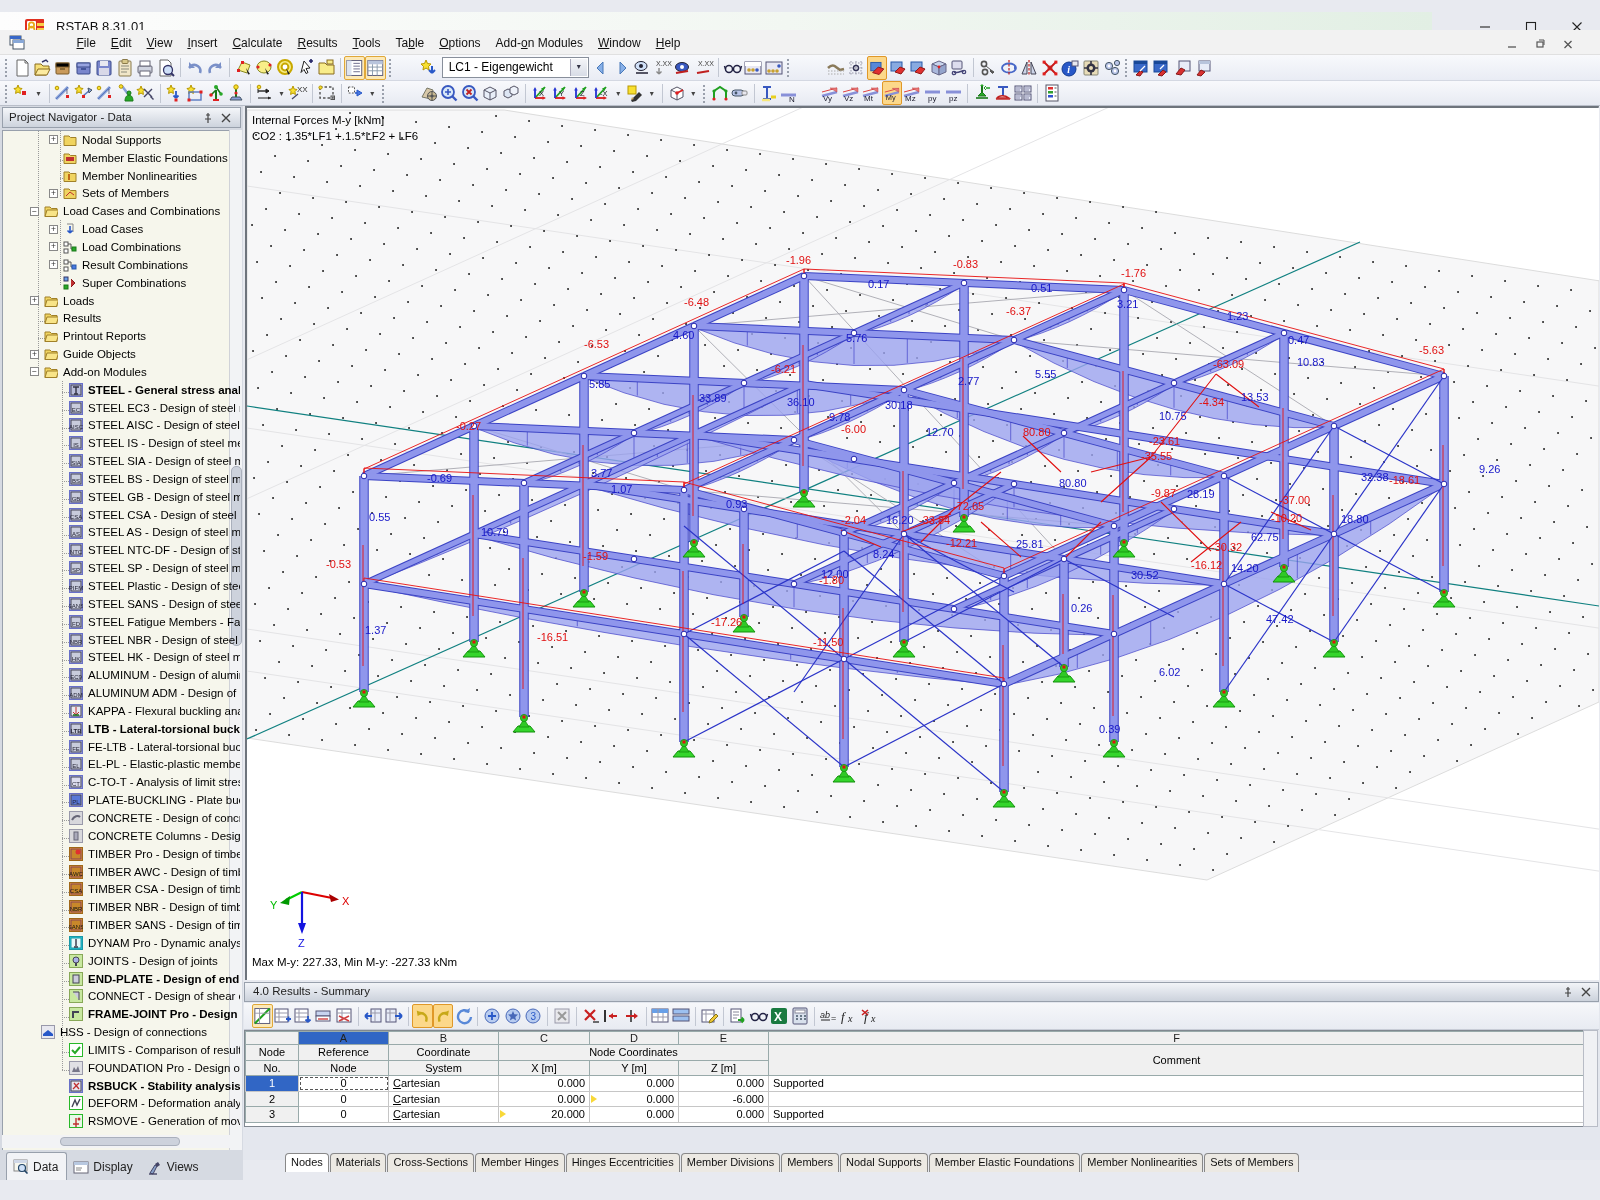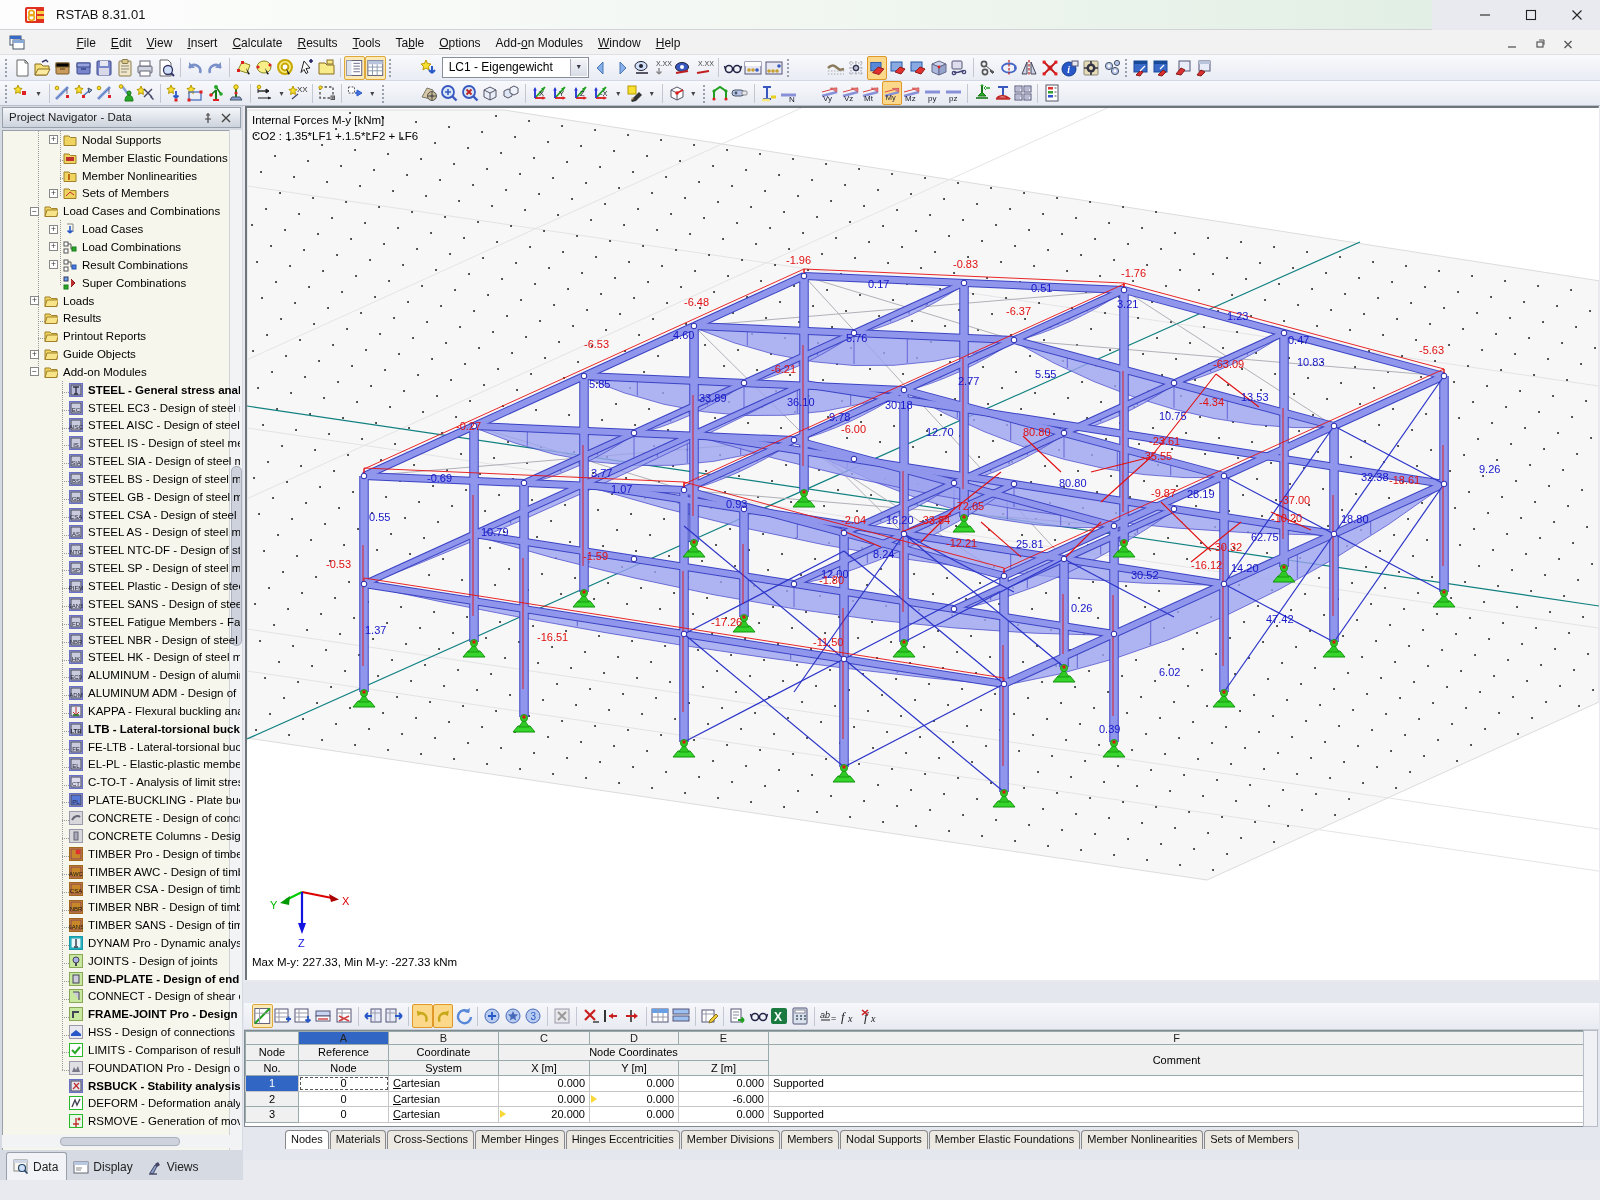--- a/index.html
+++ b/index.html
@@ -1,17 +1,17 @@
 <!DOCTYPE html>
 <html><head><meta charset="utf-8"><style>
 * { margin:0; padding:0; box-sizing:border-box; }
 html,body { width:1600px; height:1200px; overflow:hidden; font-family:"Liberation Sans", sans-serif; }
 #app { position:relative; width:1600px; height:1200px; background:#e8eaf0; }
 
-#title { position:absolute; left:0; top:0; width:1432px; height:30px; background:linear-gradient(to right,#fdfdfd 0%,#f2f7f2 55%,#e2efe4 100%); border-bottom:1px solid #d0d4d8;}
+#title { position:absolute; left:0; top:12px; width:1432px; height:30px; background:linear-gradient(to right,#fdfdfd 0%,#f2f7f2 55%,#e2efe4 100%); border-bottom:1px solid #d0d4d8;}
 #title .logo { position:absolute; left:24px; top:5px; }
 #title .t { position:absolute; left:56px; top:7px; font-size:13px; color:#111; }
 .wbtn { position:absolute; top:0; width:46px; height:30px; text-align:center; }
 .wbtn svg { margin-top:9px; }
 
 #menu { position:absolute; left:0; top:30px; width:1600px; height:25px; background:#f2f2f2; border-bottom:1px solid #e0e0e0; }
 #menu .mdi { position:absolute; left:9px; top:4px; }
 #menu .mis { position:absolute; left:26px; top:0px; height:25px; display:flex; align-items:center;margin-left:43px; }
 .mi { font-size:12px; color:#111; padding:0 7.5px; }
 .mwin { position:absolute; top:8px; color:#555; font-size:10px; }
@@ -55,21 +55,21 @@
 #tblwrap { position:absolute; left:1px; top:48px; width:1341px; height:97px; background:#fff; border:1px solid #808890; border-right:none;}
 table.grid { border-collapse:collapse; table-layout:fixed; width:1339px; font-size:11px; color:#000; }
 table.grid td { border:1px solid #c6c6c6; height:15.5px; padding:0 4px; overflow:hidden; white-space:nowrap; background:#fff;}
 table.grid tr.lrow td { background:#f0f0f0; border-color:#9aa; text-align:center; font-size:11px; height:12px; color:#222;}
 table.grid tr.hrow td { background:#f0f0f0; border-color:#9aa; text-align:center; }
 td.rt { text-align:right; }
 td.sel { background:#3166c5 !important; color:#fff; text-align:center; }
 td.rn { background:#f0f0f0 !important; text-align:center; border-color:#9aa !important;}
 td.la { background:#3166c5 !important; color:#fff; }
 #dock .vsb2 { position:absolute; right:2px; top:48px; width:15px; height:97px; background:#f0f1f4; border:1px solid #b8bcc6; }
-#btabs { position:absolute; left:2px; top:148px; height:20px; display:flex;padding-left:40px; }
+#btabs { position:absolute; left:2px; top:171px; height:20px; display:flex;padding-left:40px; }
 .btab { font-size:11px; color:#111; background:#ece9e3; border:1px solid #888; border-bottom:none; padding:2px 5px 0 5px; margin-right:1px; border-radius:4px 4px 0 0; height:19px;}
 .btab.act { background:#fff; position:relative; z-index:2; }
 .ytri { position:absolute; left:1px; top:3px; width:0; height:0; border-left:6px solid #f8d838; border-top:4px solid transparent; border-bottom:4px solid transparent; }
 
 #status { position:absolute; left:0; top:1180px; width:1600px; height:20px; background:linear-gradient(#eceef2,#d4d7de); border-top:1px solid #b8bcc4; }
 .sbox { position:absolute; top:2px; height:16px; border:1px solid #a8acb4; border-top-color:#888c94; font-size:11px; color:#222; padding:1px 4px 0 4px; background:#dfe2e8;}
 </style></head>
 <body>
 <div id="app">
   <div id="title">
@@ -1389,21 +1389,21 @@
 <div class="trow b" style="padding-left:52px">
           <span class="pmx"></span>
           <span class="ti">
             <svg width="14" height="14" viewBox="0 0 14 14">
               <rect x="0.5" y="0.5" width="13" height="13" fill="#c8e8a0" stroke="#88a858"></rect>
               <path d="M4 11V5h6" fill="none" stroke="#445" stroke-width="2"></path>
             </svg>
           </span>
           <span class="tt">FRAME-JOINT Pro - Design of frame joints</span>
         </div>
-<div class="trow" style="padding-left:52px">
+<div class="trow" style="padding-left:24px">
           <span class="pmx"></span>
           <span class="ti">
             <svg width="14" height="14" viewBox="0 0 14 14">
               <rect x="0.5" y="0.5" width="13" height="13" fill="#e8e8f0" stroke="#99a"></rect>
               <path d="M2 9l5-4 5 4" fill="#2858c8"></path>
               <path d="M2 10h10" stroke="#2858c8" stroke-width="2"></path>
             </svg>
           </span>
           <span class="tt">HSS - Design of connections</span>
         </div>
@@ -1903,20 +1903,29 @@
         </g>
 <polygon points="92,791.5 82,786 84,794" fill="#aa0000"></polygon>
 <polygon points="33,795 43,788 42,797" fill="#009900"></polygon>
 <polygon points="55,826 51,815 59,815" fill="#1414e0"></polygon>
 <text x="95" y="797" font-size="11" fill="#dd0000">X</text>
 <text x="23" y="801" font-size="11" fill="#00bb00">Y</text>
 <text x="51" y="839" font-size="11" fill="#1414e0">Z</text>
 </svg></div>
 
   <div id="dock">
+    <div id="dockhdr">4.0 Results - Summary
+      <span style="position:absolute;right:24px;top:3px"><svg width="12" height="12" viewBox="0 0 12 12">
+            <path d="M6 1v6M3 7h6M4 3h4" stroke="#444" stroke-width="1.2" fill="none"></path>
+            <path d="M6 7v4" stroke="#444" stroke-width="1.2"></path>
+          </svg></span>
+      <span style="position:absolute;right:6px;top:3px"><svg width="12" height="12" viewBox="0 0 12 12">
+            <path d="M2 2l8 8M10 2l-8 8" stroke="#444" stroke-width="1.4"></path>
+          </svg></span>
+    </div>
     <div id="docktb">
         <span class="tbi tsel">
           <svg width="20" height="20" viewBox="0 0 20 20">
             <rect x="2" y="2" width="16" height="16" fill="#fff" stroke="#557"></rect>
             <path d="M2 18L18 2z" fill="none" stroke="#20a020" stroke-width="2.2"></path>
             <path d="M2 7h16M7 2v16" stroke="#99a"></path>
           </svg>
         </span>
         <span class="tbi ">
           <svg width="20" height="20" viewBox="0 0 20 20">

